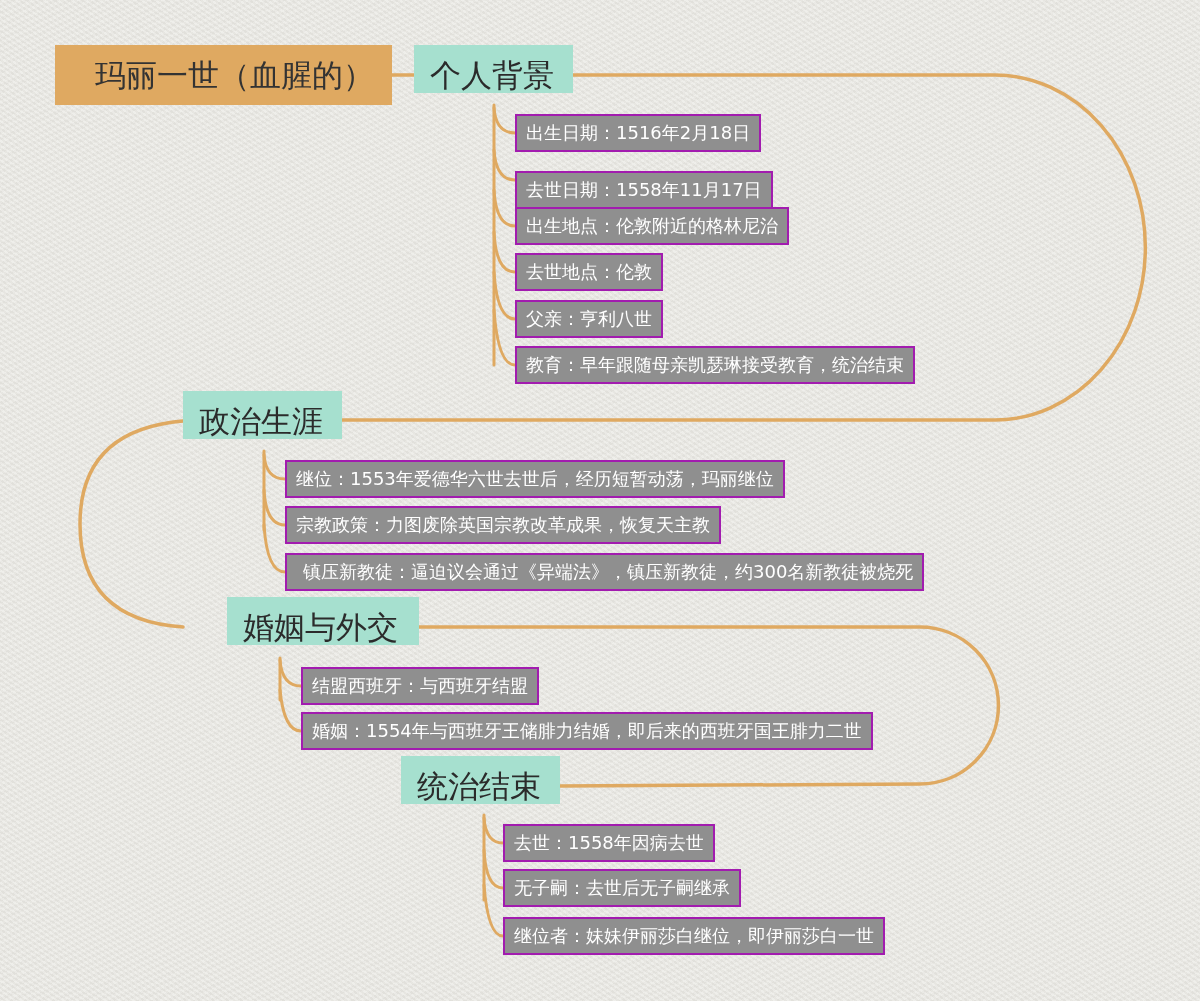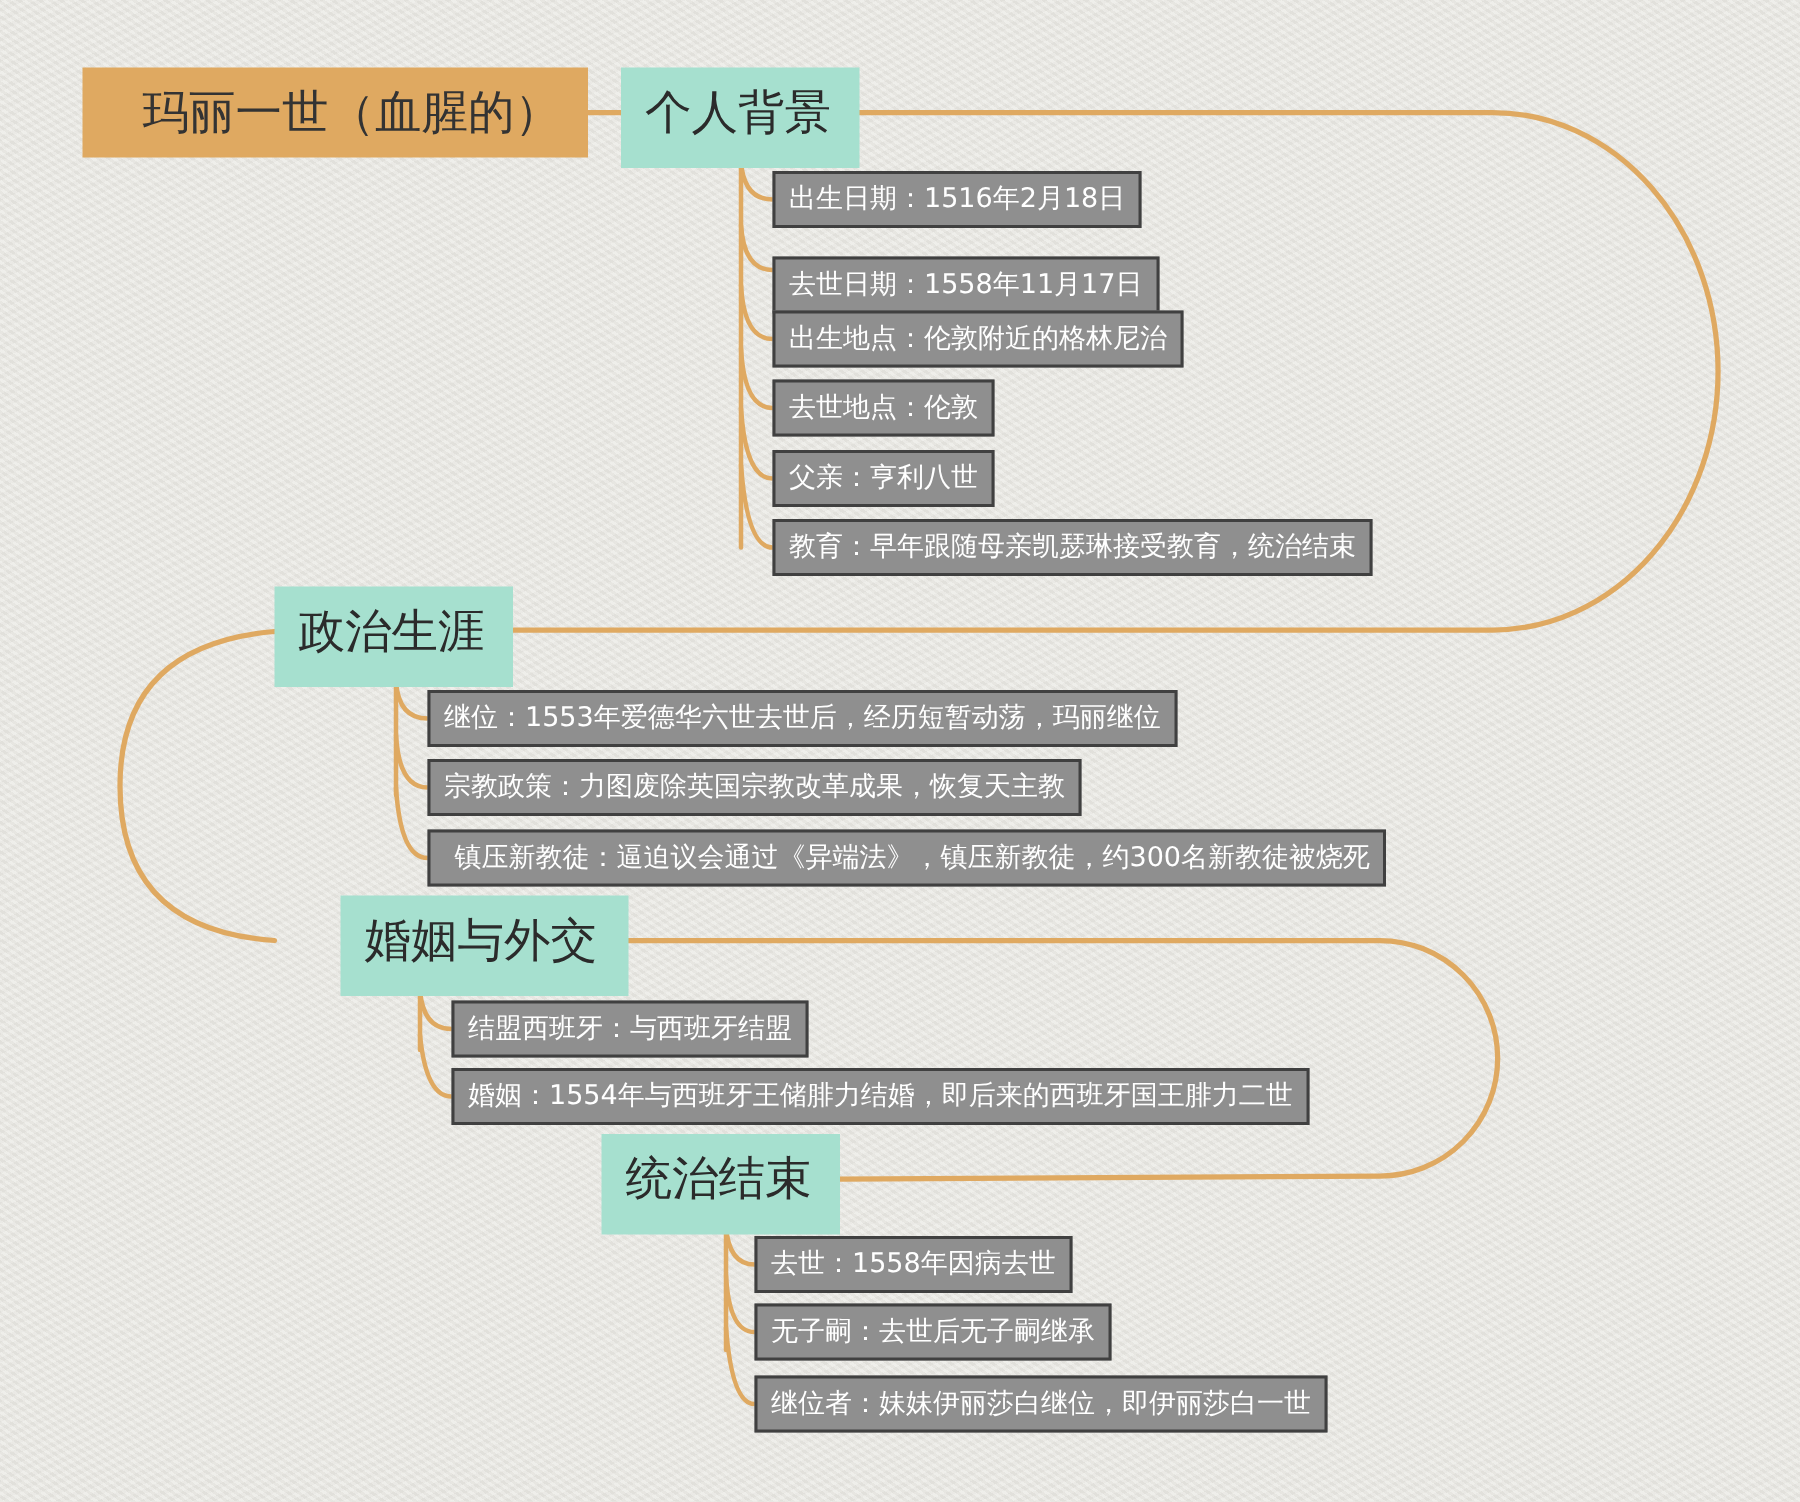--- a/index.html
+++ b/index.html
@@ -12,25 +12,25 @@
     font-family: "DejaVu Sans", "Liberation Sans", sans-serif;
   }
   #lines { position: absolute; left: 0; top: 0; width: 1200px; height: 1001px; }
   .node { position: absolute; box-sizing: border-box; white-space: nowrap; }
   .root {
     background: #dfa961; color: #333;
     font-size: 31px; line-height: 60px; height: 60px; padding: 0 16px;
   }
   .topic {
     background: #a6e0cf; color: #2b2b2b;
-    font-size: 31px; height: 67px; line-height: 60px; padding: 0 16px;
+    font-size: 31px; height: 48px; line-height: 60px; padding: 0 16px;
   }
   .leaf {
     background: #8f8f8f; color: #ffffff;
-    border: 2px solid #404040;
+    border: 2px solid #a21caf;
     font-size: 18px; height: 38px; line-height: 34px; padding: 0 9px;
   }
 </style>
 </head>
 <body>
 
 <svg id="lines" xmlns="http://www.w3.org/2000/svg">
   <g fill="none" stroke="#dfa961" stroke-width="3.5" stroke-linecap="round">
 
     <path d="M392 75 L414 75"></path>

